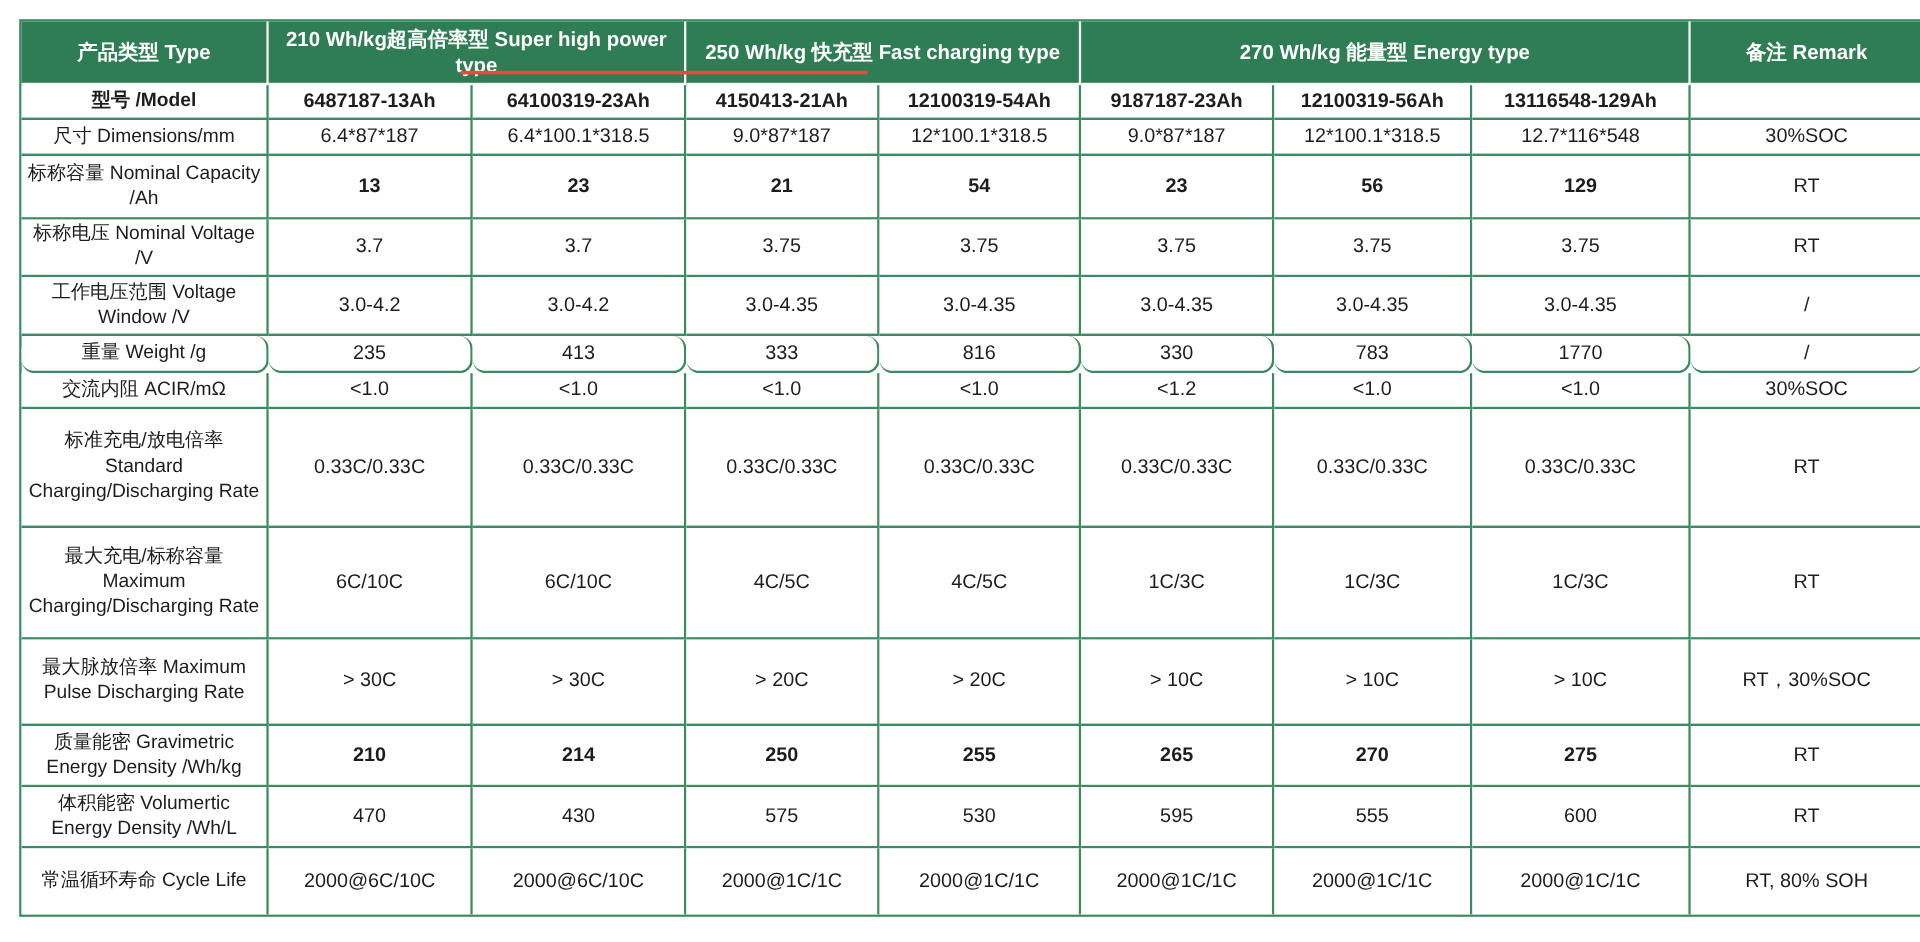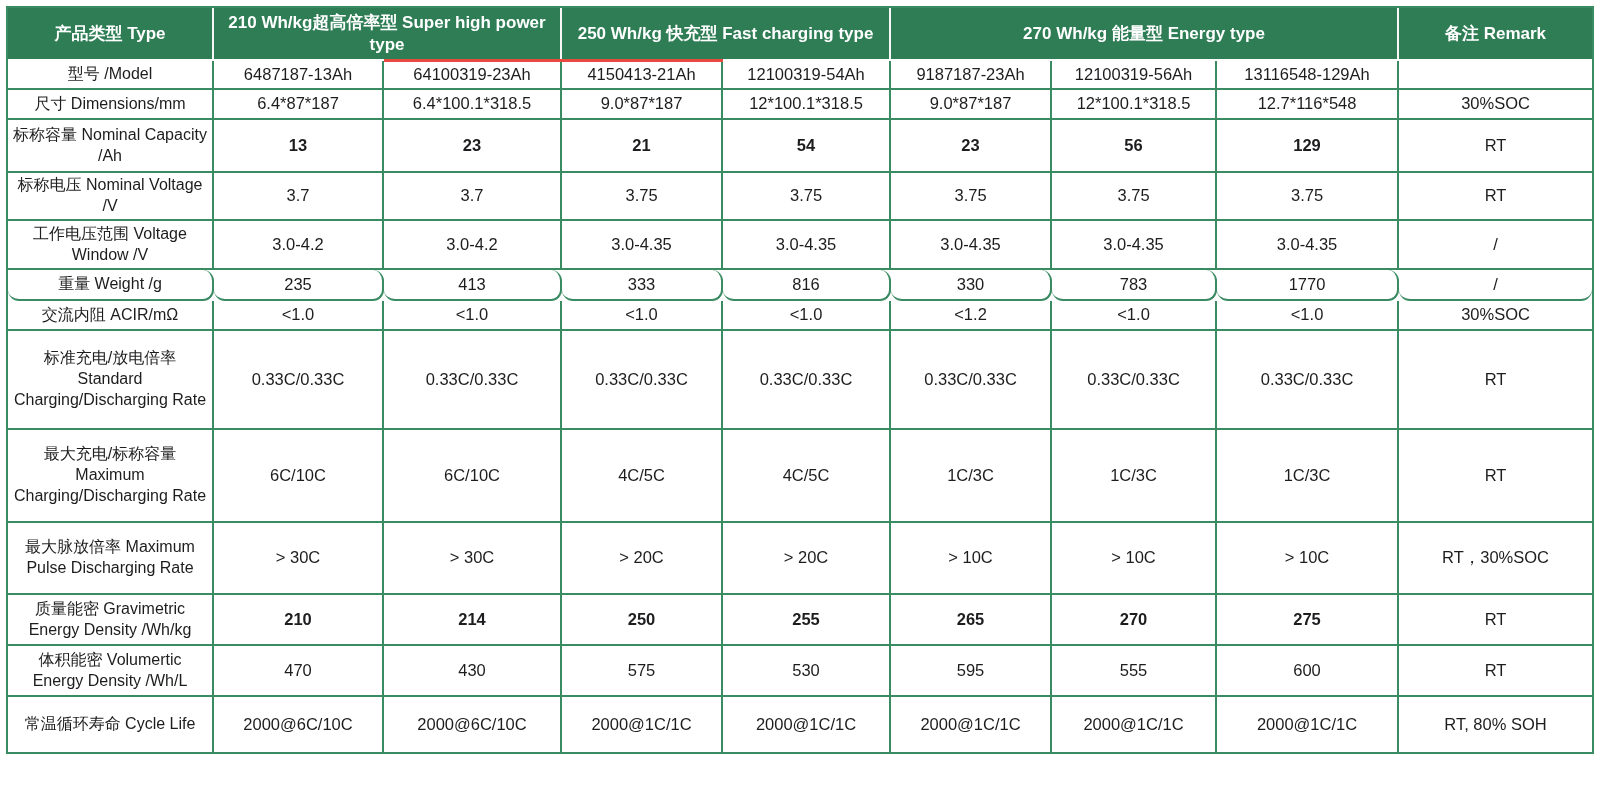--- a/index.html
+++ b/index.html
@@ -2,21 +2,21 @@
 <html><head>
 <meta charset="utf-8">
 <style>
   * { box-sizing: border-box; margin: 0; padding: 0; }
   html, body { background: #ffffff; }
   body {
     width: 1600px; height: 785px; overflow: hidden;
     font-family: "Liberation Sans", "DejaVu Sans", sans-serif;
     color: #1d1d1f;
   }
-  .page { position: relative; padding: 6px; width: 1600px; height: 700px; }
+  .page { position: relative; padding: 16px; width: 1600px; height: 700px; }
 
   table {
     border-collapse: separate; border-spacing: 0;
     table-layout: fixed; width: 1588px;
     border: 2px solid #3a8a62;
   }
   th, td { overflow: hidden; }
 
   
   thead th {
@@ -36,21 +36,21 @@
   }
   tbody th.label { font-size: 16px; font-weight: 400; color: #1d1d1f; }
   tbody td.value, tbody td.remark { font-size: 16.5px; font-weight: 400; }
   tbody tr > *:last-child { border-right: none; }
   tbody tr:last-child > * { border-bottom: none; }
 
   
   tbody tr:nth-child(3) td.value, tbody tr:nth-child(11) td.value { font-weight: 700; }
 
   
-  tbody tr:nth-child(1)  > * { height: 29px; }
+  tbody tr:nth-child(1)  > * { height: 29px; font-weight: bold; }
   tbody tr:nth-child(2)  > * { height: 30px; }
   tbody tr:nth-child(3)  > * { height: 53px; }
   tbody tr:nth-child(4)  > * { height: 48px; }
   tbody tr:nth-child(5)  > * { height: 49px; }
   tbody tr:nth-child(6)  > * { height: 31px; border-radius: 11px; }
   tbody tr:nth-child(7)  > * { height: 30px; }
   tbody tr:nth-child(8)  > * { height: 99px; }
   tbody tr:nth-child(9)  > * { height: 93px; }
   tbody tr:nth-child(10) > * { height: 72px; }
   tbody tr:nth-child(11) > * { height: 51px; }

